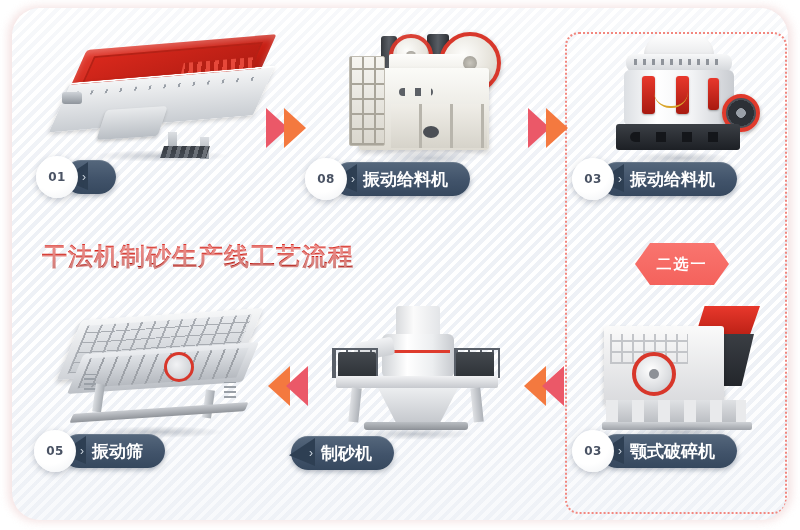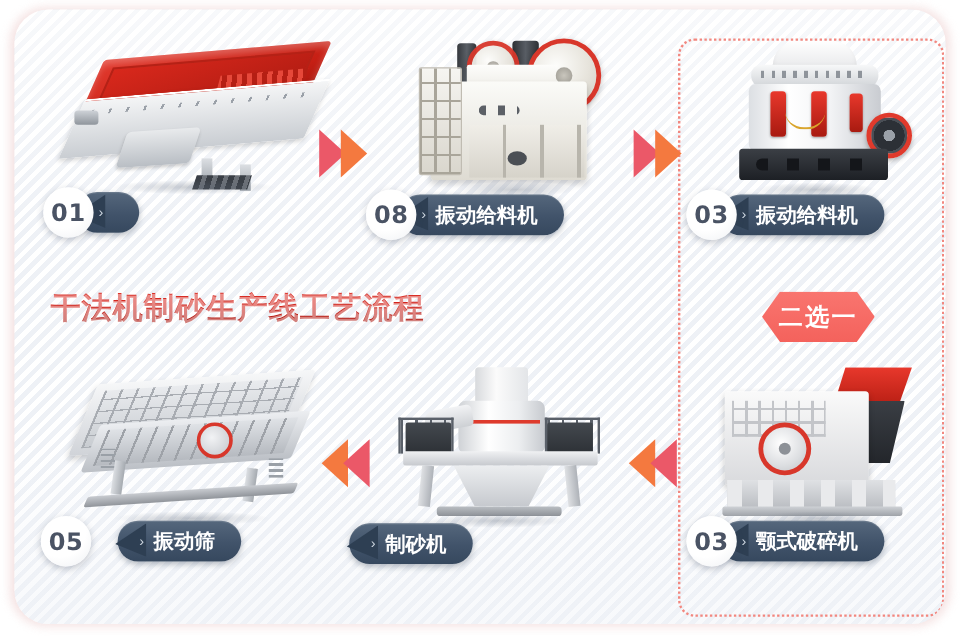--- a/index.html
+++ b/index.html
@@ -403,21 +403,21 @@
   .badge {
     position: relative;
     z-index: 2;
     width: 42px; height: 42px;
     border-radius: 50%;
     background: radial-gradient(circle at 38% 30%, #ffffff 0%, #ffffff 55%, #eef0f3 100%);
     box-shadow: 0 2px 6px rgba(60,70,90,.30);
     display: flex; align-items: center; justify-content: center;
     font-family: "DejaVu Sans", sans-serif;
     font-weight: 700;
-    font-size: 20px;
+    font-size: 12px;
     color: #4a5364;
     letter-spacing: .5px;
   }
   .pill {
     position: relative;
     margin-left: -14px;
     height: 34px;
     padding: 0 22px 0 30px;
     border-radius: 17px;
     background: linear-gradient(180deg,#55677c 0%, #41536a 55%, #36485e 100%);
@@ -443,21 +443,21 @@
     font-size: 12px;
     color: #cdd6e0;
     font-weight: 400;
   }
 
   #lbl-01 { left: 24px; top: 148px; }
   #lbl-02 { left: 293px; top: 150px; }
   #lbl-03a { left: 560px; top: 150px; }
   #lbl-03b { left: 560px; top: 422px; }
   #lbl-04 { left: 293px; top: 424px; }
-  #lbl-05 { left: 22px; top: 422px; gap: 36px; }
+  #lbl-05 { left: 22px; top: 422px; }
 
   
   .arrow-pair {
     position: absolute;
     z-index: 5;
     display: flex;
     align-items: center;
   }
   .tri {
     width: 0; height: 0;
@@ -477,21 +477,21 @@
   
   #choose-one {
     position: absolute;
     left: 623px; top: 235px;
     width: 94px; height: 42px;
     z-index: 7;
     background: linear-gradient(180deg,#f9756f,#f4625c);
     clip-path: polygon(16% 0, 84% 0, 100% 50%, 84% 100%, 16% 100%, 0 50%);
     display: flex; align-items: center; justify-content: center;
     color: #ffffff;
-    font-size: 20px;
+    font-size: 15px;
     font-weight: 600;
     letter-spacing: 2px;
   }
 
   
   #flow-title {
     position: absolute;
     left: 30px; top: 232px;
     z-index: 7;
     font-size: 25px;

